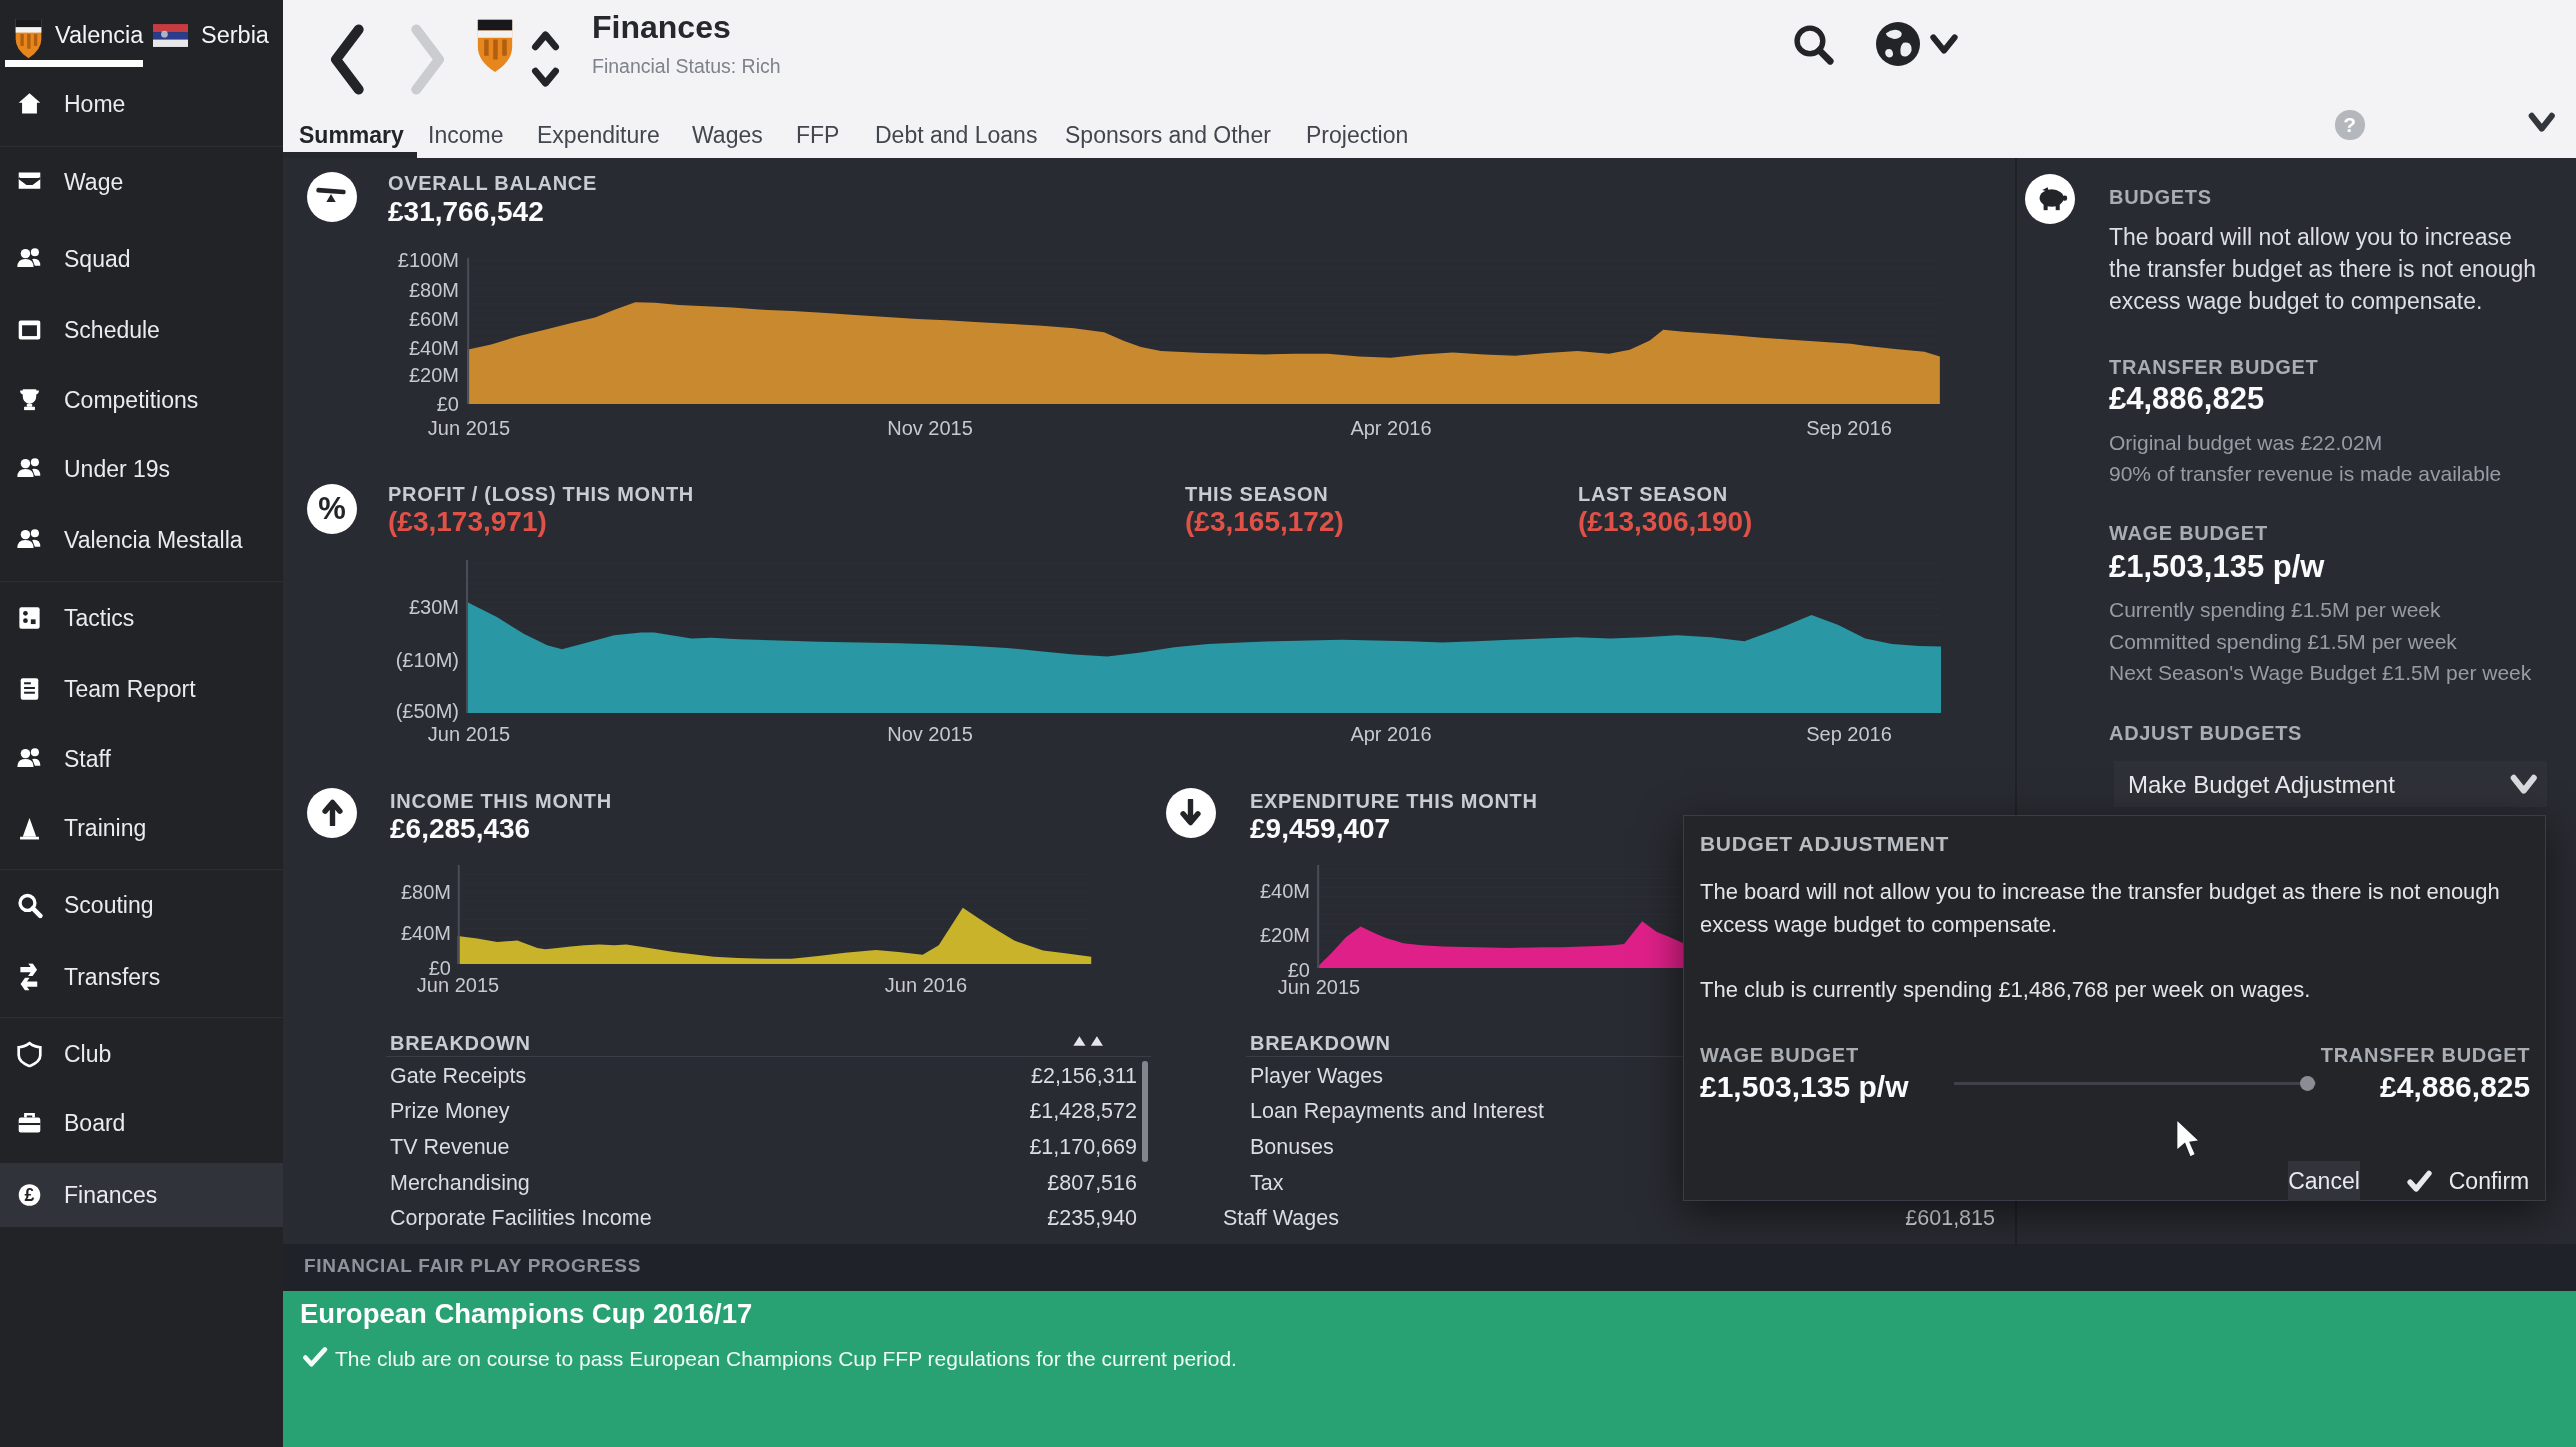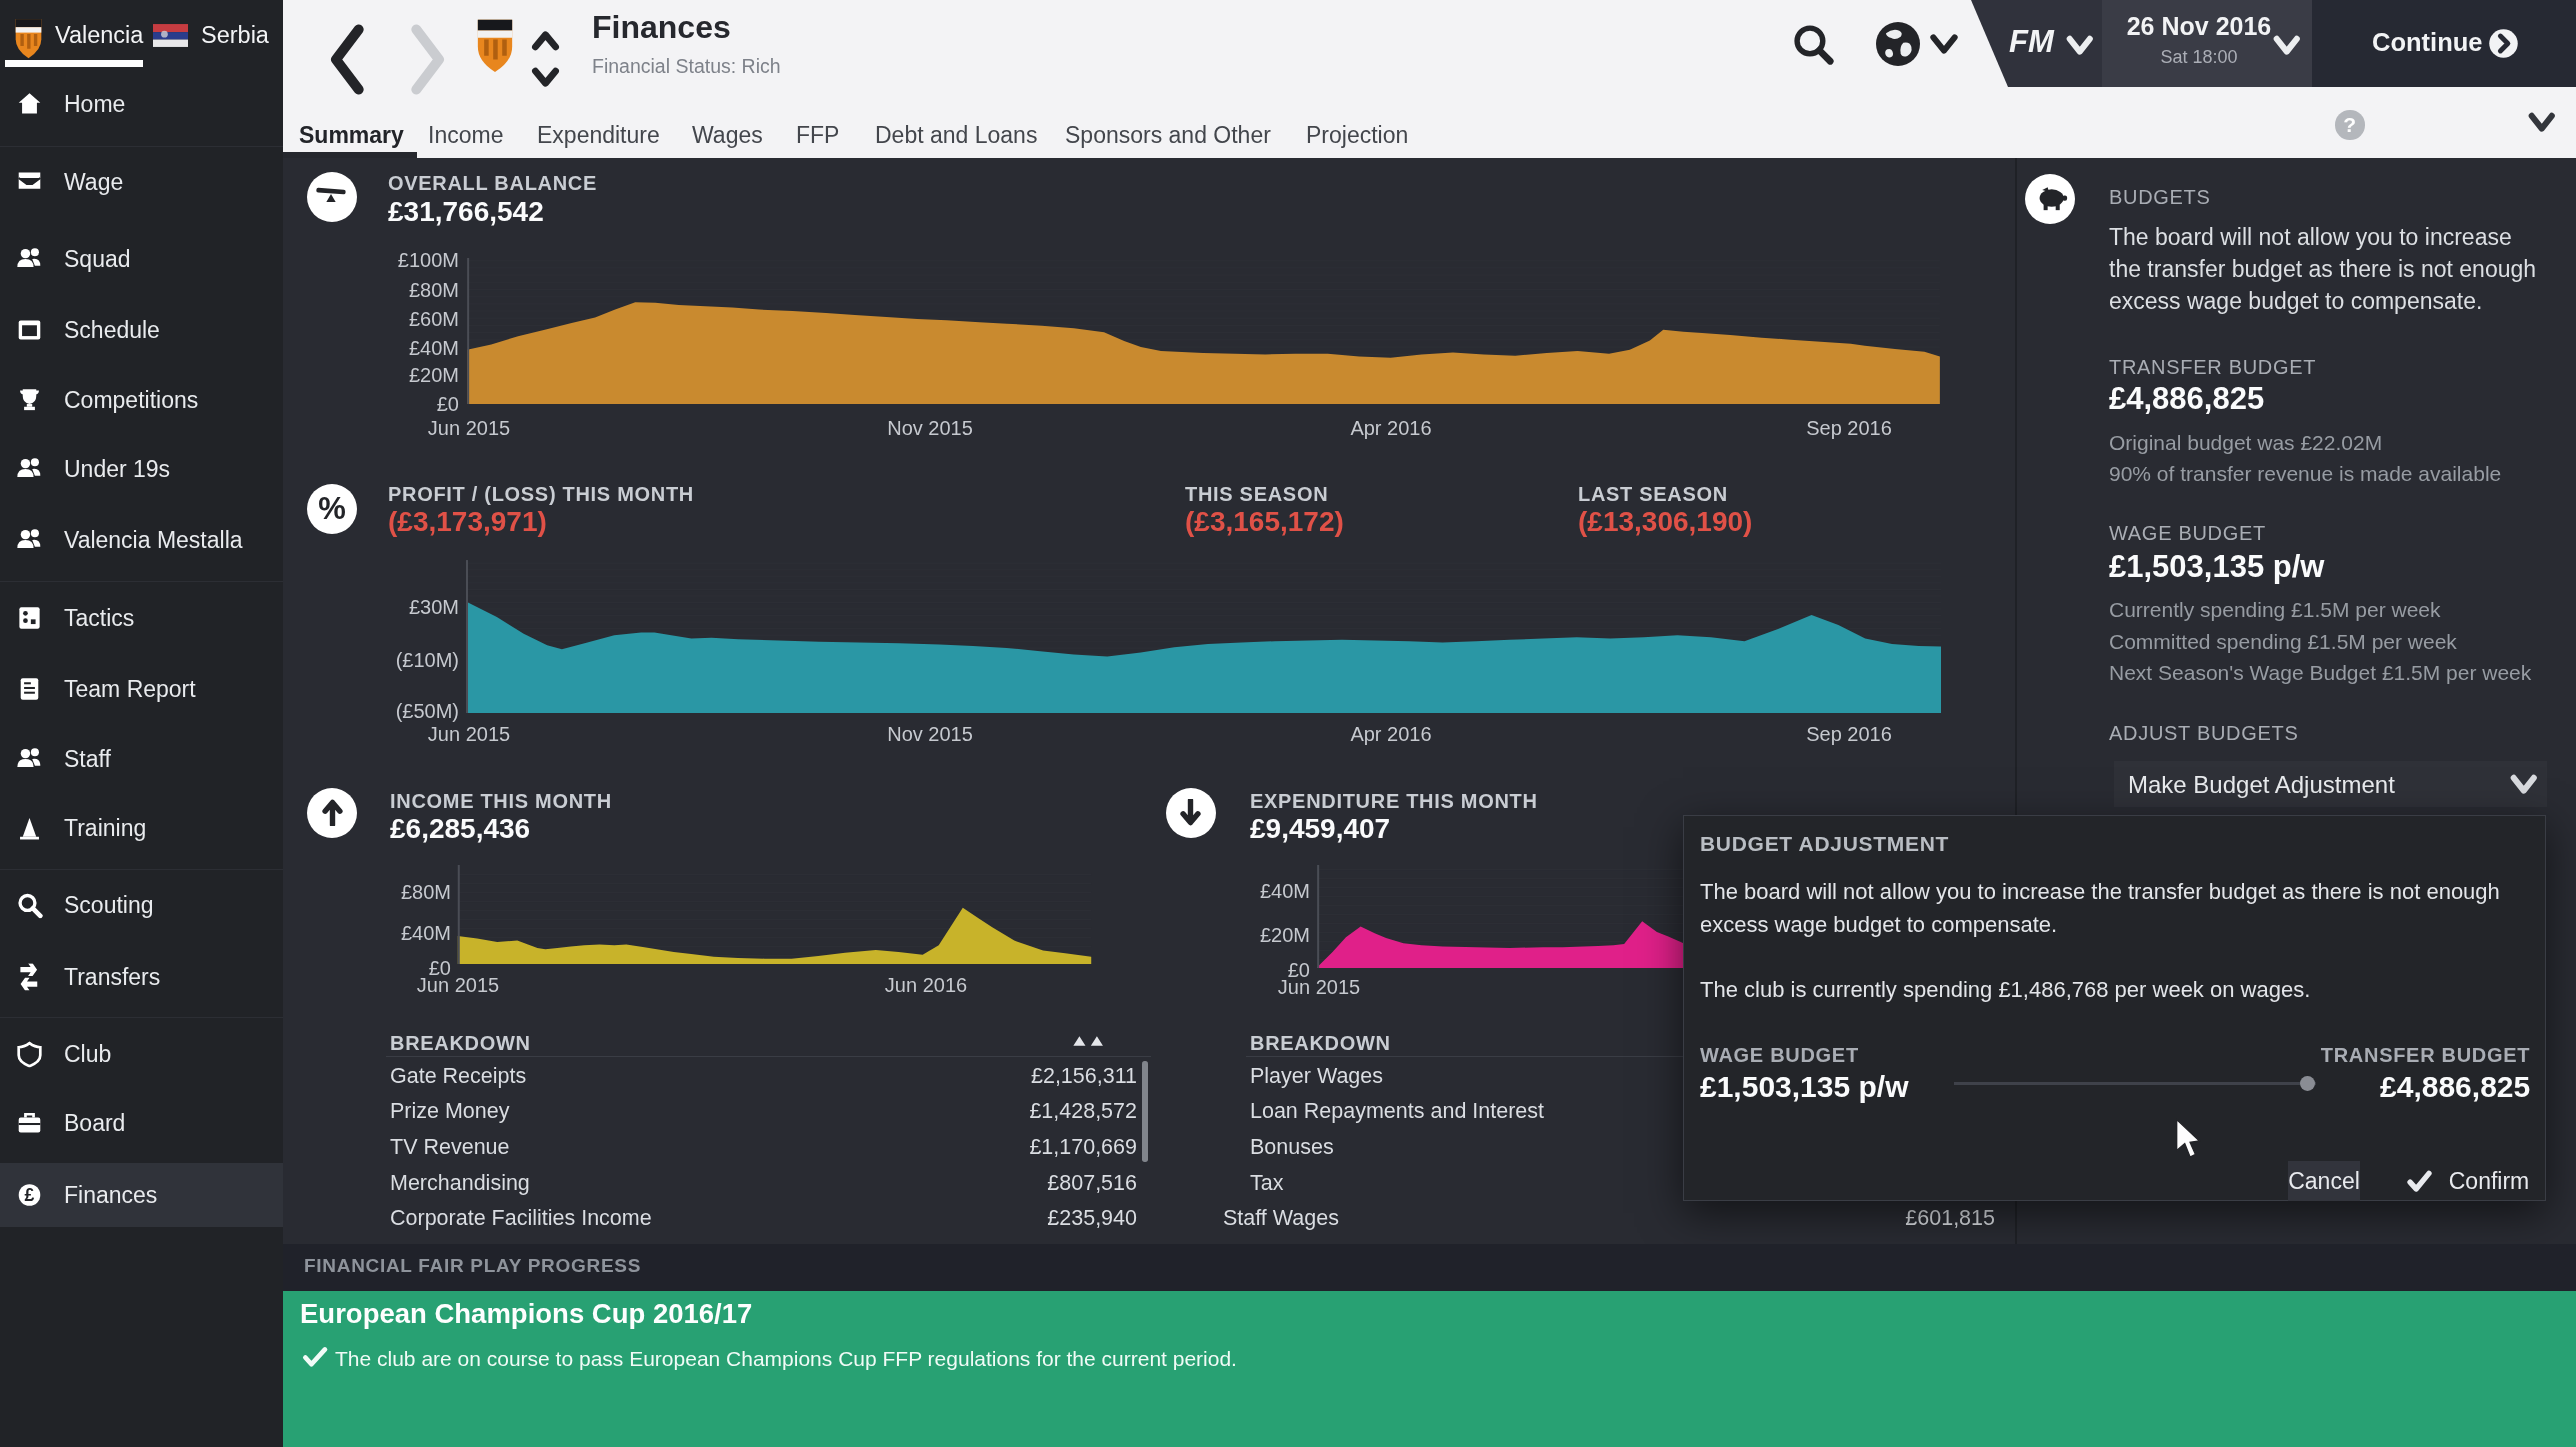--- a/index.html
+++ b/index.html
@@ -16,21 +16,21 @@
 #fmbar { left:1971px; top:0; width:605px; height:87px; }
 #content { left:283px; top:158px; width:2293px; height:1086px; background:#292b32; }
 .circ { position:absolute; width:50px; height:50px; border-radius:50%; background:#fff; }
 .slab { position:absolute; font-size:20px; letter-spacing:0.7px; color:#c9cdd3; font-weight:bold; }
 .sval { position:absolute; font-size:28px; color:#fafbfc; font-weight:bold; }
 .red  { color:#e05147 !important; }
 .axlbl { position:absolute; font-size:20px; color:#c6c9cf; text-align:right; width:81px; }
 .xlbl  { position:absolute; font-size:20px; color:#c6c9cf; text-align:center; width:134px; }
 .brow { position:absolute; font-size:21.5px; color:#dadde2; }
 .bval { position:absolute; font-size:21.5px; color:#dadde2; text-align:right; }
-.rp-cap { position:absolute; left:2109px; font-size:20px; color:#a9adb4; font-weight:normal; letter-spacing:0.7px; }
+.rp-cap { position:absolute; left:2109px; font-size:20px; color:#a9adb4; font-weight:bold; letter-spacing:0.7px; }
 .rp-big { position:absolute; left:2109px; font-size:31px; color:#fafbfc; font-weight:bold; }
 .rp-sm  { position:absolute; left:2109px; font-size:21px; color:#979ca3; }
 .rp-tx  { position:absolute; left:2109px; font-size:23px; color:#dcdfe3; }
 #popup { left:1683px; top:815px; width:863px; height:386px; background:#232529;
   border:1.3px solid #3a3d45; box-shadow:0 12px 40px rgba(0,0,0,.55); }
 #ffpbar { left:283px; top:1244px; width:2293px; height:47px; background:#20222a; }
 #green  { left:283px; top:1291px; width:2293px; height:156px; background:#28a173; }
 .btn { position:absolute; height:43px; font-size:23px; color:#e8eaee; text-align:center; }
 </style></head>
 <body>
@@ -227,40 +227,20 @@
     <div class="tab" style="left:1023px;">Projection</div>
     <div class="abs" style="left:0; top:38px; width:134px; height:6.7px; background:#26282e;"></div>
     <div class="abs" style="left:2052px; top:-4px; width:29.5px; height:29.5px; border-radius:50%;
       background:#b4b7bc; color:#fdfdfd; font-size:21px; font-weight:bold; text-align:center; line-height:29.5px;">?</div>
     <svg class="abs" style="left:2244px; top:-2.7px;" width="29.5" height="23" viewBox="0 0 44 34">
       <path d="M7,7 L22,26 L37,7" stroke="#33363c" stroke-width="9" fill="none" stroke-linecap="round" stroke-linejoin="round"></path>
     </svg>
   </div>
 </div>
 
-<div class="abs" id="fmbar">
-  <div class="abs" style="left:0; top:0; width:605px; height:87px;
-     background:#30323c; clip-path:polygon(0 0, 605px 0, 605px 87px, 37px 87px);"></div>
-  <div class="abs" style="left:131px; top:0; width:210px; height:87px; background:#3a3c46;"></div>
-  <div class="abs" style="left:341px; top:0; width:264px; height:87px; background:#262933;"></div>
-  <div class="abs" style="left:38px; top:24px; font-size:31px; font-weight:bold; font-style:italic; color:#f2f3f5;">FM</div>
-  <svg class="abs" style="left:94px; top:34px;" width="29.5" height="23" viewBox="0 0 44 34">
-    <path d="M7,7 L22,26 L37,7" stroke="#eceef0" stroke-width="9" fill="none" stroke-linecap="round" stroke-linejoin="round"></path>
-  </svg>
-  <div class="abs" style="left:154px; top:12px; width:148px; text-align:center; font-size:25px; font-weight:bold; color:#f2f3f5;">26 Nov 2016</div>
-  <div class="abs" style="left:154px; top:47px; width:148px; text-align:center; font-size:18px; color:#abaeb6;">Sat 18:00</div>
-  <svg class="abs" style="left:301px; top:34px;" width="29.5" height="23" viewBox="0 0 44 34">
-    <path d="M7,7 L22,26 L37,7" stroke="#eceef0" stroke-width="9" fill="none" stroke-linecap="round" stroke-linejoin="round"></path>
-  </svg>
-  <div class="abs" style="left:401px; top:28px; font-size:25.5px; font-weight:bold; color:#f2f3f5;">Continue</div>
-  <svg class="abs" style="left:517px; top:28px;" width="31" height="31" viewBox="0 0 50 50">
-    <circle cx="25" cy="25" r="23" fill="#f2f3f5"></circle>
-    <path d="M20,13 L32,25 L20,37" stroke="#262933" stroke-width="8" fill="none" stroke-linecap="round" stroke-linejoin="round"></path>
-  </svg>
-</div>
 
 <div class="abs" id="content"></div>
 
 <div class="circ" style="left:307px; top:172px;"></div>
 <svg class="abs" style="left:315px; top:182px;" width="32" height="29.5" viewBox="0 0 48 44">
   <rect x="2" y="10" width="44" height="7" rx="3" fill="#232428" transform="rotate(4 24 13)"></rect>
   <path d="M24,18 L31,30 L17,30 Z" fill="#232428"></path>
 </svg>
 <div class="slab" style="left:388px; top:172px;">OVERALL BALANCE</div>
 <div class="sval" style="left:388px; top:196px;">£31,766,542</div>

